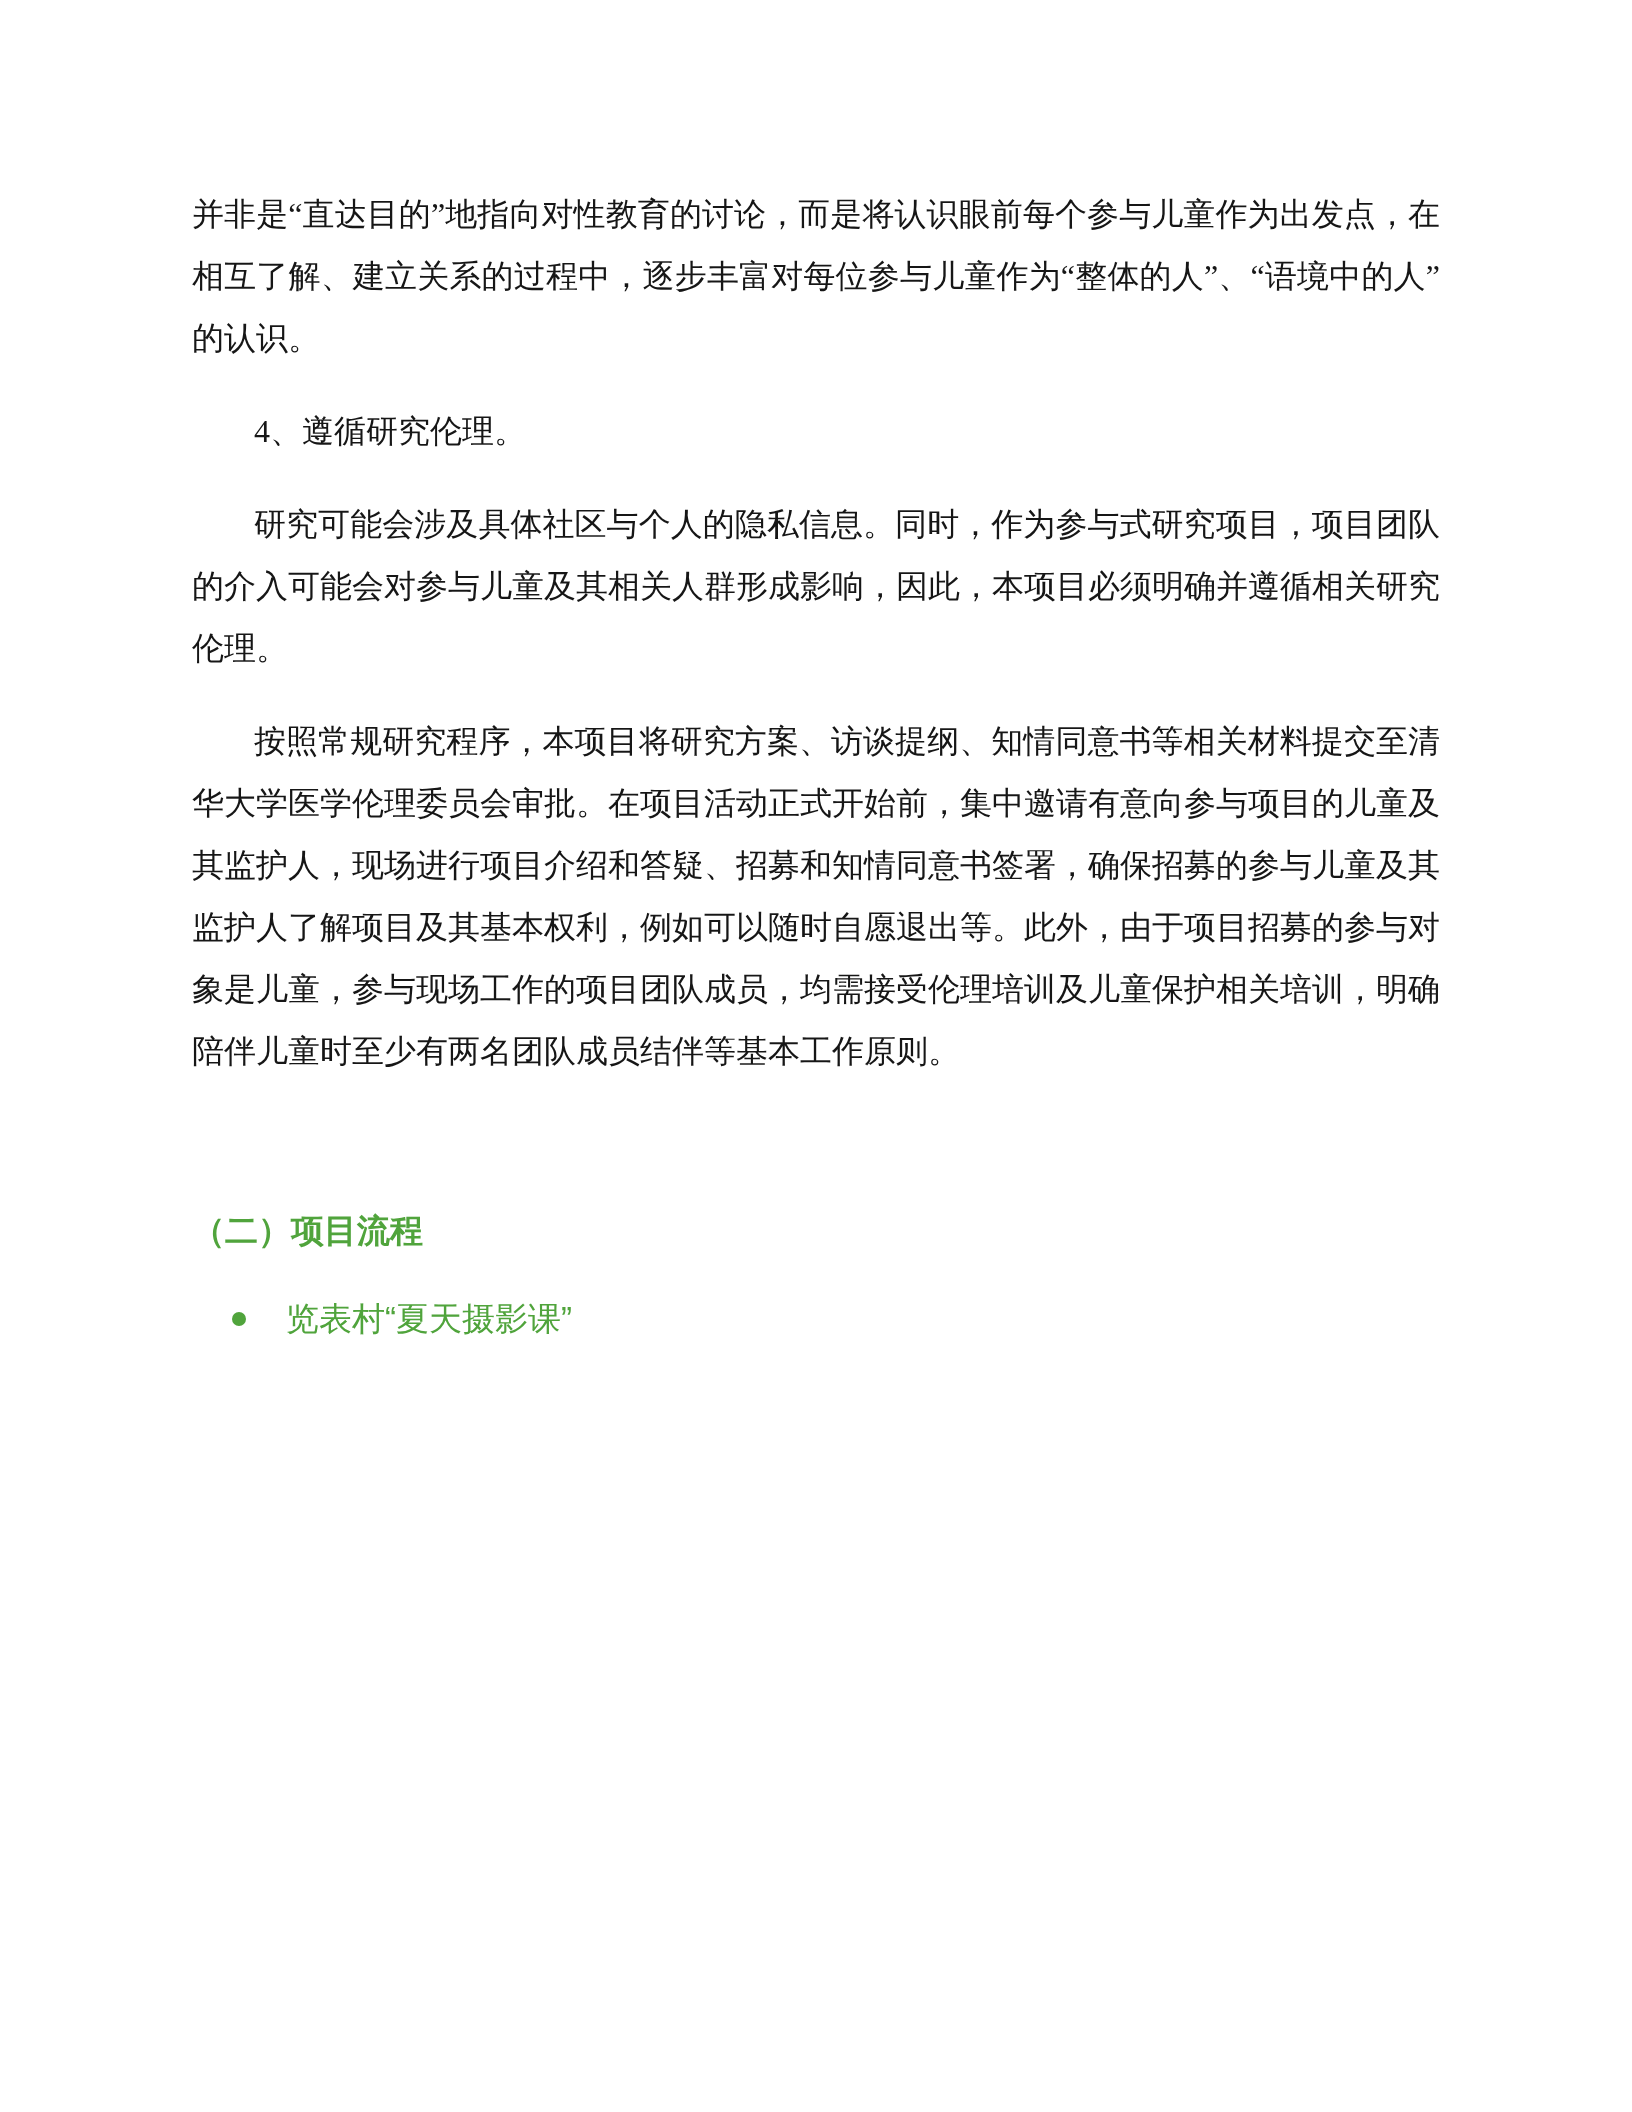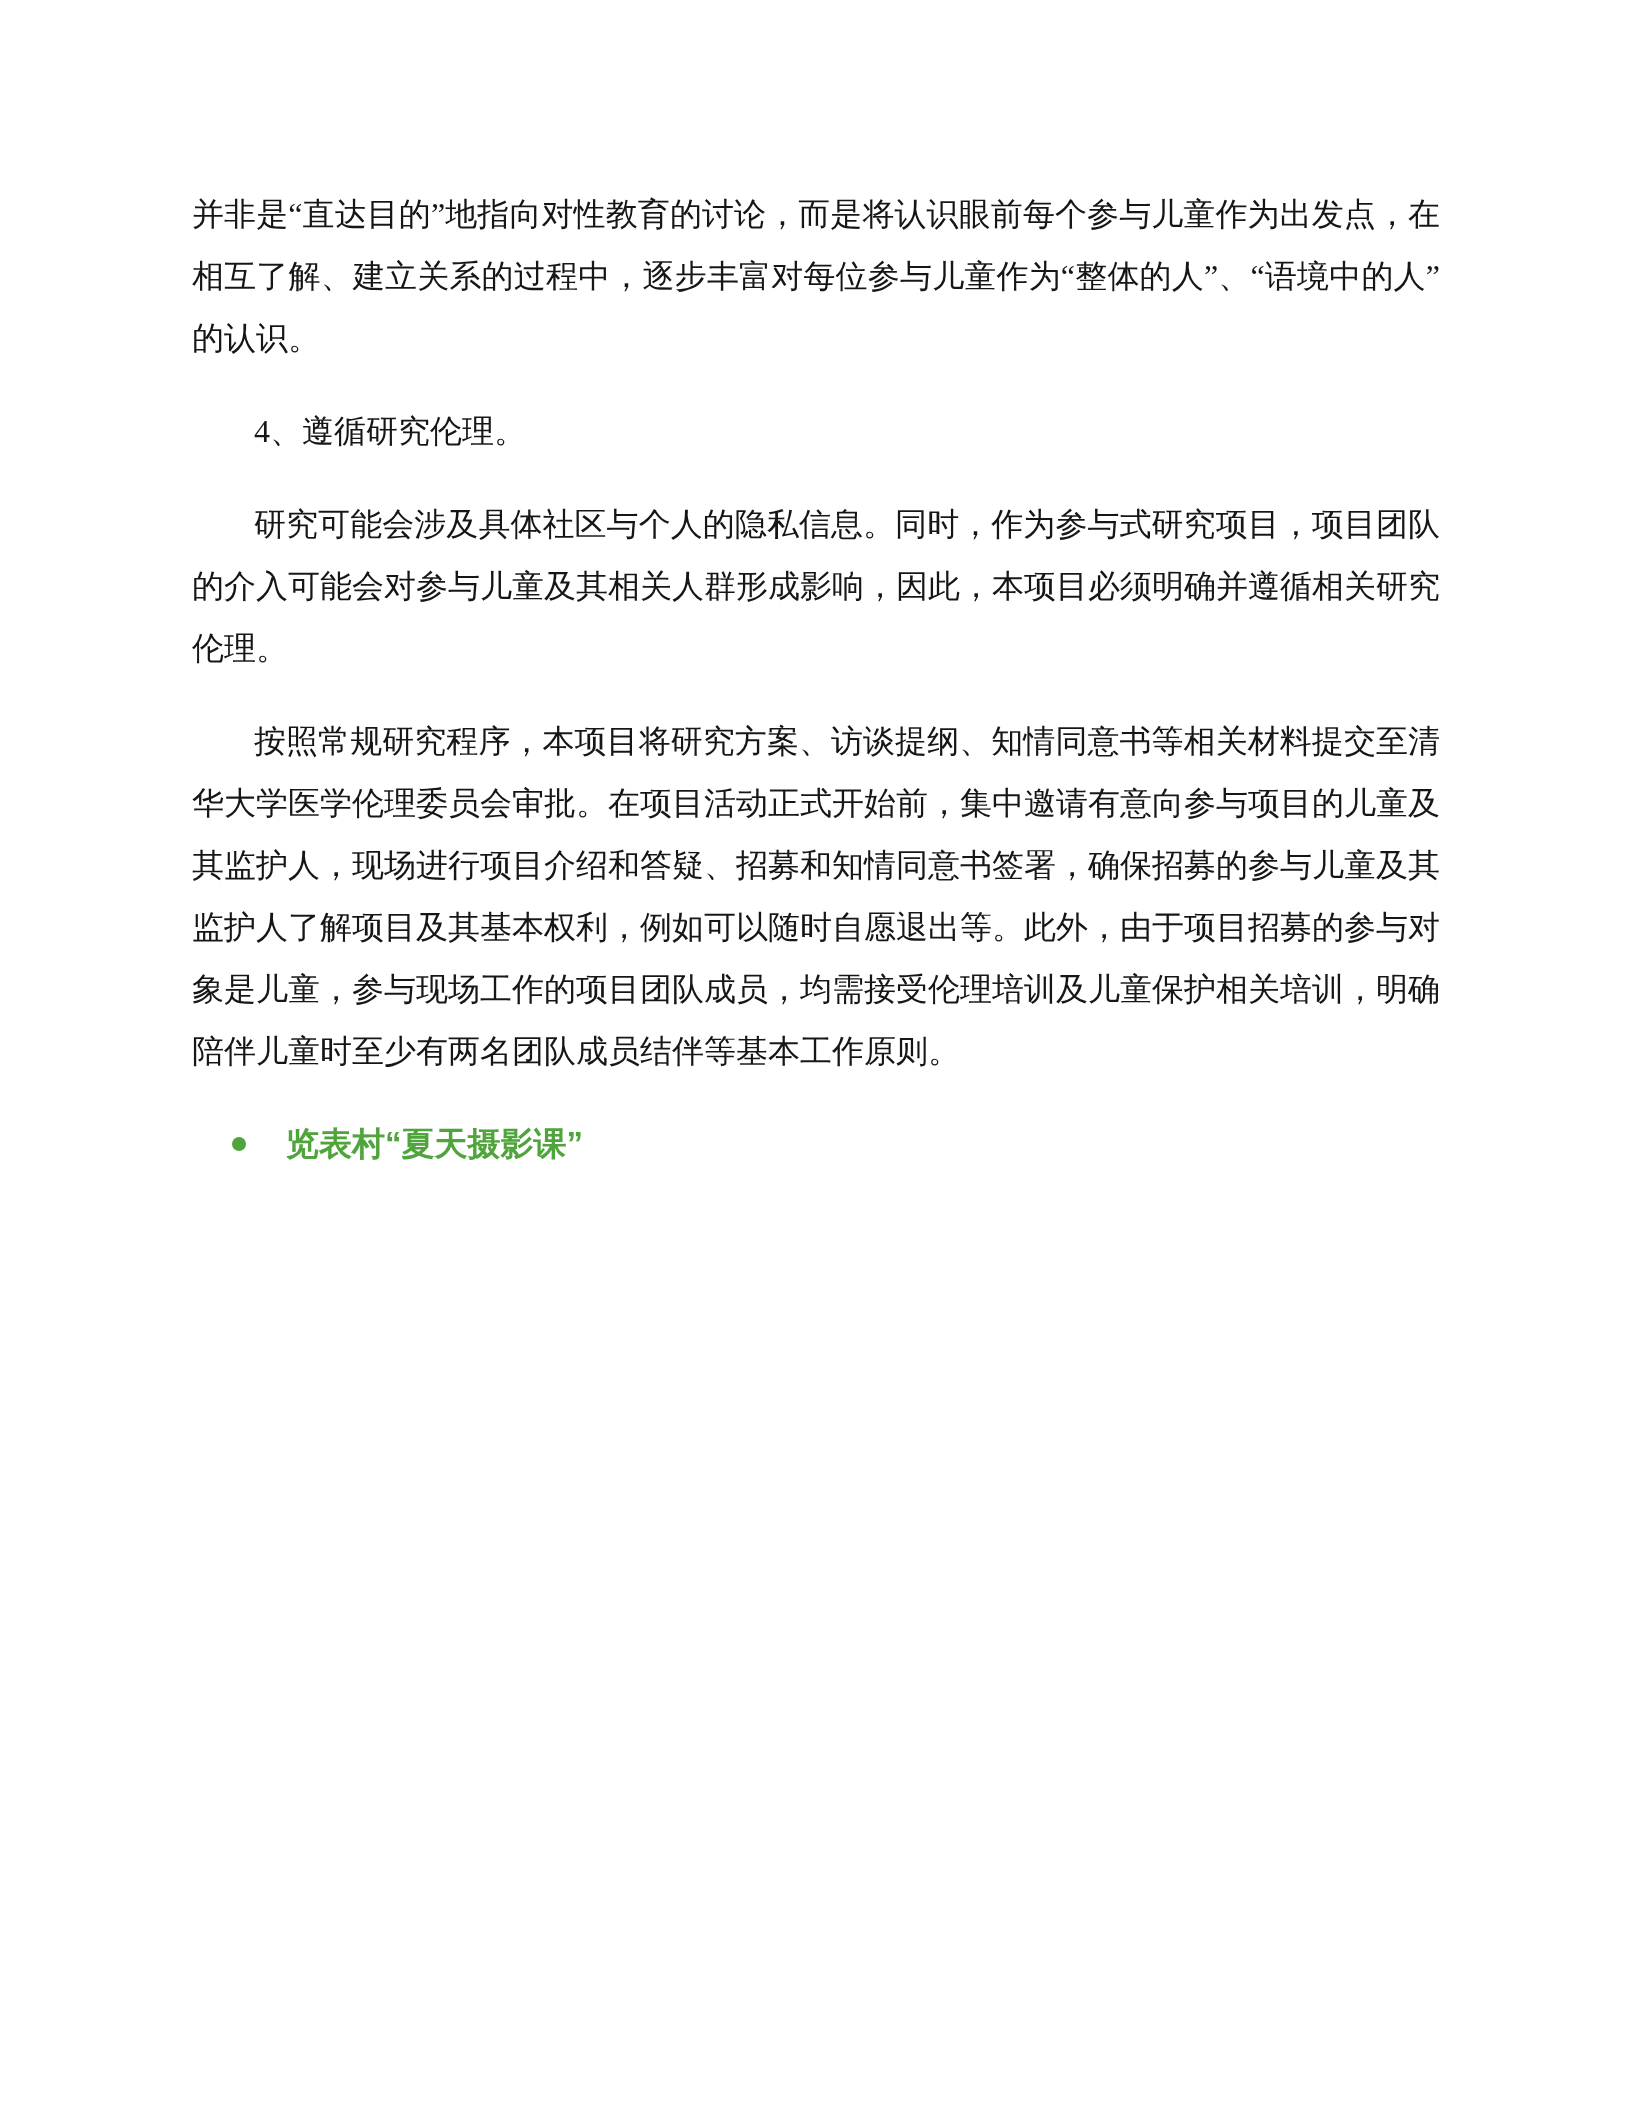--- a/index.html
+++ b/index.html
@@ -35,21 +35,21 @@
     font-weight: bold;
     font-size: 33px;
     line-height: 62px;
   }
   .bullet-line {
     display: flex;
     align-items: center;
     margin: 0 0 12px 0;
     padding-left: 40px;
     font-family: "Liberation Sans", "DejaVu Sans", sans-serif;
-    font-weight: bold;
+    font-weight: normal;
     font-size: 33px;
     line-height: 62px;
   }
   .bullet-dot {
     width: 14px;
     height: 14px;
     border-radius: 50%;
     margin-right: 40px;
     flex: none;
   }
@@ -70,20 +70,21 @@
 
   <p class="body-para">并非是“直达目的”地指向对性教育的讨论，而是将认识眼前每个参与儿童作为出发点，在相互了解、建立关系的过程中，逐步丰富对每位参与儿童作为“整体的人”、“语境中的人”的认识。</p>
 
   <p class="body-para indent">4、遵循研究伦理。</p>
 
   <p class="body-para indent">研究可能会涉及具体社区与个人的隐私信息。同时，作为参与式研究项目，项目团队的介入可能会对参与儿童及其相关人群形成影响，因此，本项目必须明确并遵循相关研究伦理。</p>
 
   <p class="body-para indent">按照常规研究程序，本项目将研究方案、访谈提纲、知情同意书等相关材料提交至清华大学医学伦理委员会审批。在项目活动正式开始前，集中邀请有意向参与项目的儿童及其监护人，现场进行项目介绍和答疑、招募和知情同意书签署，确保招募的参与儿童及其监护人了解项目及其基本权利，例如可以随时自愿退出等。此外，由于项目招募的参与对象是儿童，参与现场工作的项目团队成员，均需接受伦理培训及儿童保护相关培训，明确陪伴儿童时至少有两名团队成员结伴等基本工作原则。</p>
 
 
+  <h2 class="section-heading green" style="color: rgb(80, 164, 60);">（二）项目流程</h2>
 
   <div class="bullet-line green" style="color: rgb(80, 164, 60);">
     <span class="bullet-dot green-bg" style="background: rgb(80, 164, 60);"></span>
     <span>览表村“夏天摄影课”</span>
   </div>
 
 
   <div class="page-number">9</div>
 
 </div>

